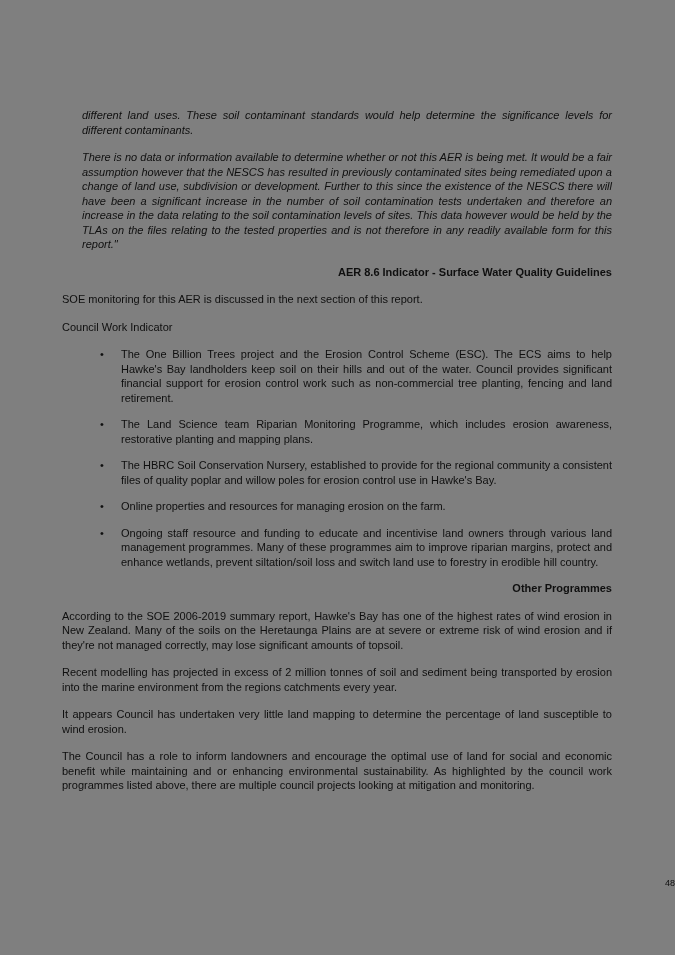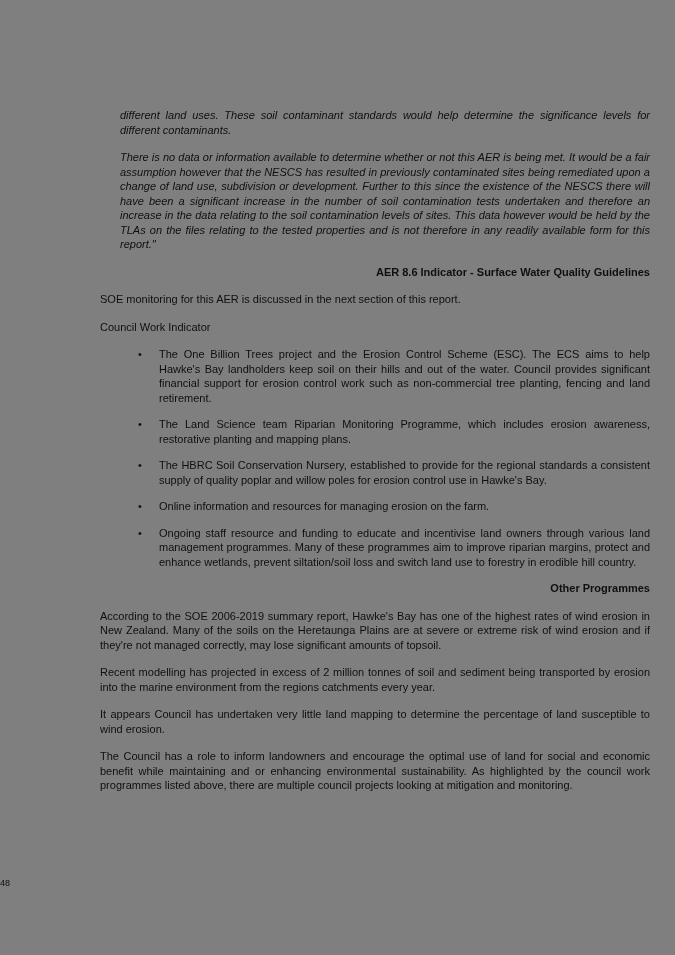--- a/index.html
+++ b/index.html
@@ -21,21 +21,20 @@
     overflow: hidden;
     background: #7f7f7f;
   }
   .content {
     position: absolute;
     top: 108px;
     left: 62px;
     width: 550px;
     font-size: 11px;
     line-height: 14.5px;
-    margin-left: 38px;
   }
   .para {
     margin: 0 0 13px 0;
   }
   .quote {
     font-style: italic;
     margin-left: 20px;
     width: 530px;
     text-align: justify;
   }
@@ -62,21 +61,21 @@
     position: absolute;
     left: 0;
     top: 0;
     font-style: normal;
   }
   .page-number {
     position: absolute;
     top: 878px;
     left: 0;
     width: 675px;
-    text-align: left;
+    text-align: right;
     font-size: 9px;
     color: #0f0f0f;
   }
 </style>
 </head>
 <body>
 
 <div class="page">
   <main class="content">
 
@@ -95,25 +94,25 @@
       <li class="bullet-item">
         <span class="marker">•</span>
         <span>The One Billion Trees project and the Erosion Control Scheme (ESC). The ECS aims to help Hawke's Bay landholders keep soil on their hills and out of the water. Council provides significant financial support for erosion control work such as non-commercial tree planting, fencing and land retirement.</span>
       </li>
       <li class="bullet-item">
         <span class="marker">•</span>
         <span>The Land Science team Riparian Monitoring Programme, which includes erosion awareness, restorative planting and mapping plans.</span>
       </li>
       <li class="bullet-item">
         <span class="marker">•</span>
-        <span>The HBRC Soil Conservation Nursery, established to provide for the regional standards a consistent supply of quality poplar and willow poles for erosion control use in Hawke's Bay.</span>
+        <span>The HBRC Soil Conservation Nursery, established to provide for the regional community a consistent files of quality poplar and willow poles for erosion control use in Hawke's Bay.</span>
       </li>
       <li class="bullet-item">
         <span class="marker">•</span>
-        <span>Online information and resources for managing erosion on the farm.</span>
+        <span>Online properties and resources for managing erosion on the farm.</span>
       </li>
       <li class="bullet-item">
         <span class="marker">•</span>
         <span>Ongoing staff resource and funding to educate and incentivise land owners through various land management programmes. Many of these programmes aim to improve riparian margins, protect and enhance wetlands, prevent siltation/soil loss and switch land use to forestry in erodible hill country.</span>
       </li>
     </ul>
 
     <p class="para heading">Other Programmes</p>
 
     <p class="para just">According to the SOE 2006-2019 summary report, Hawke's Bay has one of the highest rates of wind erosion in New Zealand. Many of the soils on the Heretaunga Plains are at severe or extreme risk of wind erosion and if they're not managed correctly, may lose significant amounts of topsoil.</p>

